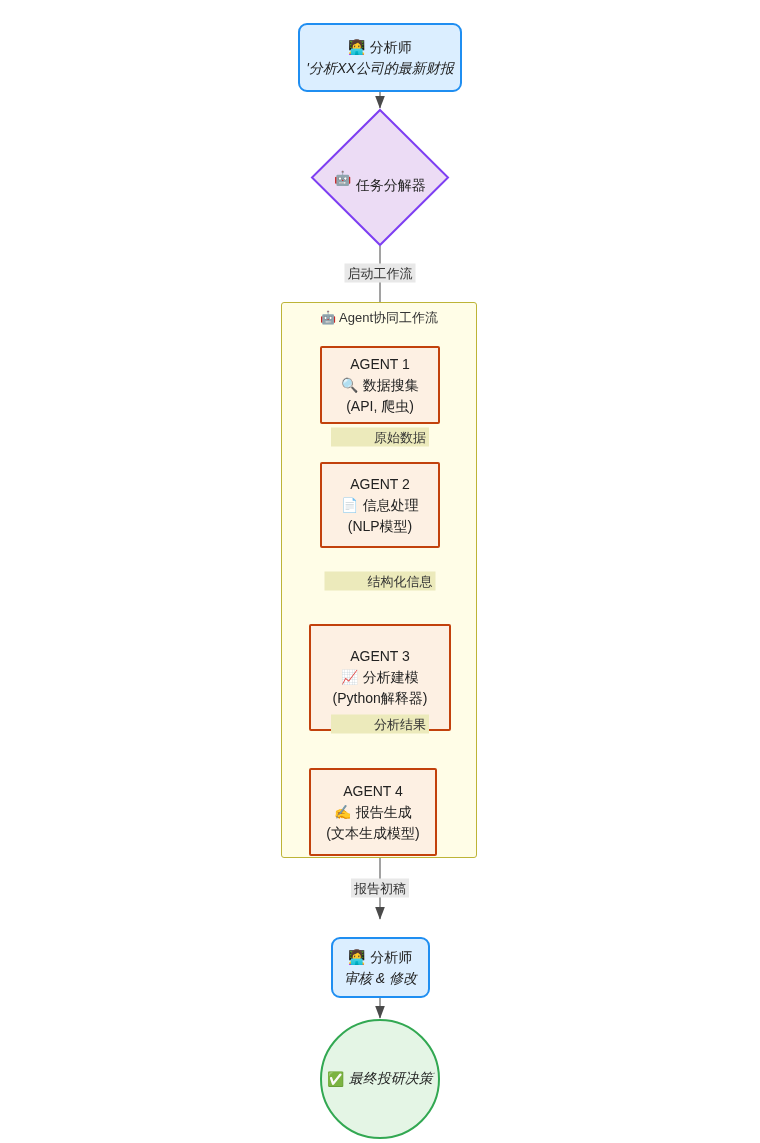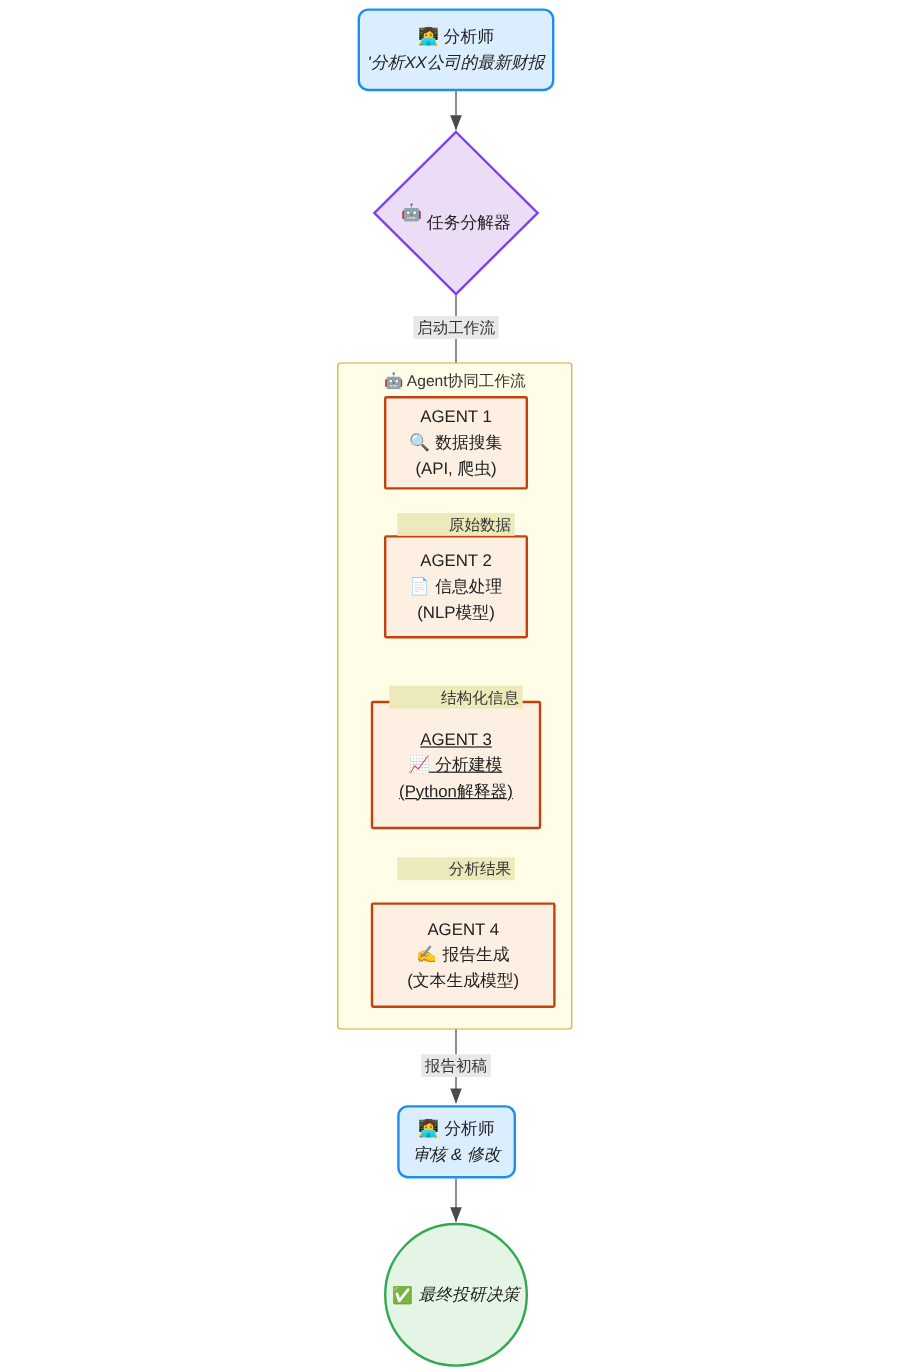--- a/index.html
+++ b/index.html
@@ -38,20 +38,21 @@
     box-sizing: border-box;
     display: flex;
     flex-direction: column;
     align-items: center;
     justify-content: center;
     text-align: center;
     color: #222222;
     font-size: 14px;
     line-height: 21px;
     z-index: 5;
+    margin-top: 16px;
   }
   .node .line { white-space: nowrap; }
 
   
   .node-human {
     background: #dbeeff;
     border: 2.5px solid #1f8ef1;
     border-radius: 9px;
   }
   .node-human .line-sub {
@@ -213,30 +214,30 @@
 
   <div class="node node-agent" style="left:320px; top:446px; width:120px; height:86px;">
     <div class="line">AGENT 2</div>
     <div class="line">
       <span class="emoji">📄</span>
       <span>信息处理</span>
     </div>
     <div class="line">(NLP模型)</div>
   </div>
 
-  <div class="node node-agent" style="left:309px; top:584px; width:142px; height:107px;text-decoration:underline;">
+  <div class="node node-agent" style="left:309px; top:608px; width:142px; height:107px;">
     <div class="line">AGENT 3</div>
     <div class="line">
       <span class="emoji">📈</span>
       <span>分析建模</span>
     </div>
     <div class="line">(Python解释器)</div>
   </div>
 
-  <div class="node node-agent" style="left:309px; top:752px; width:154px; height:88px;">
+  <div class="node node-agent" style="left:309px; top:752px; width:128px; height:88px;">
     <div class="line">AGENT 4</div>
     <div class="line">
       <span class="emoji">✍️</span>
       <span>报告生成</span>
     </div>
     <div class="line">(文本生成模型)</div>
   </div>
 
   <div class="node node-human" style="left:331px; top:921px; width:99px; height:61px;">
     <div class="line">

